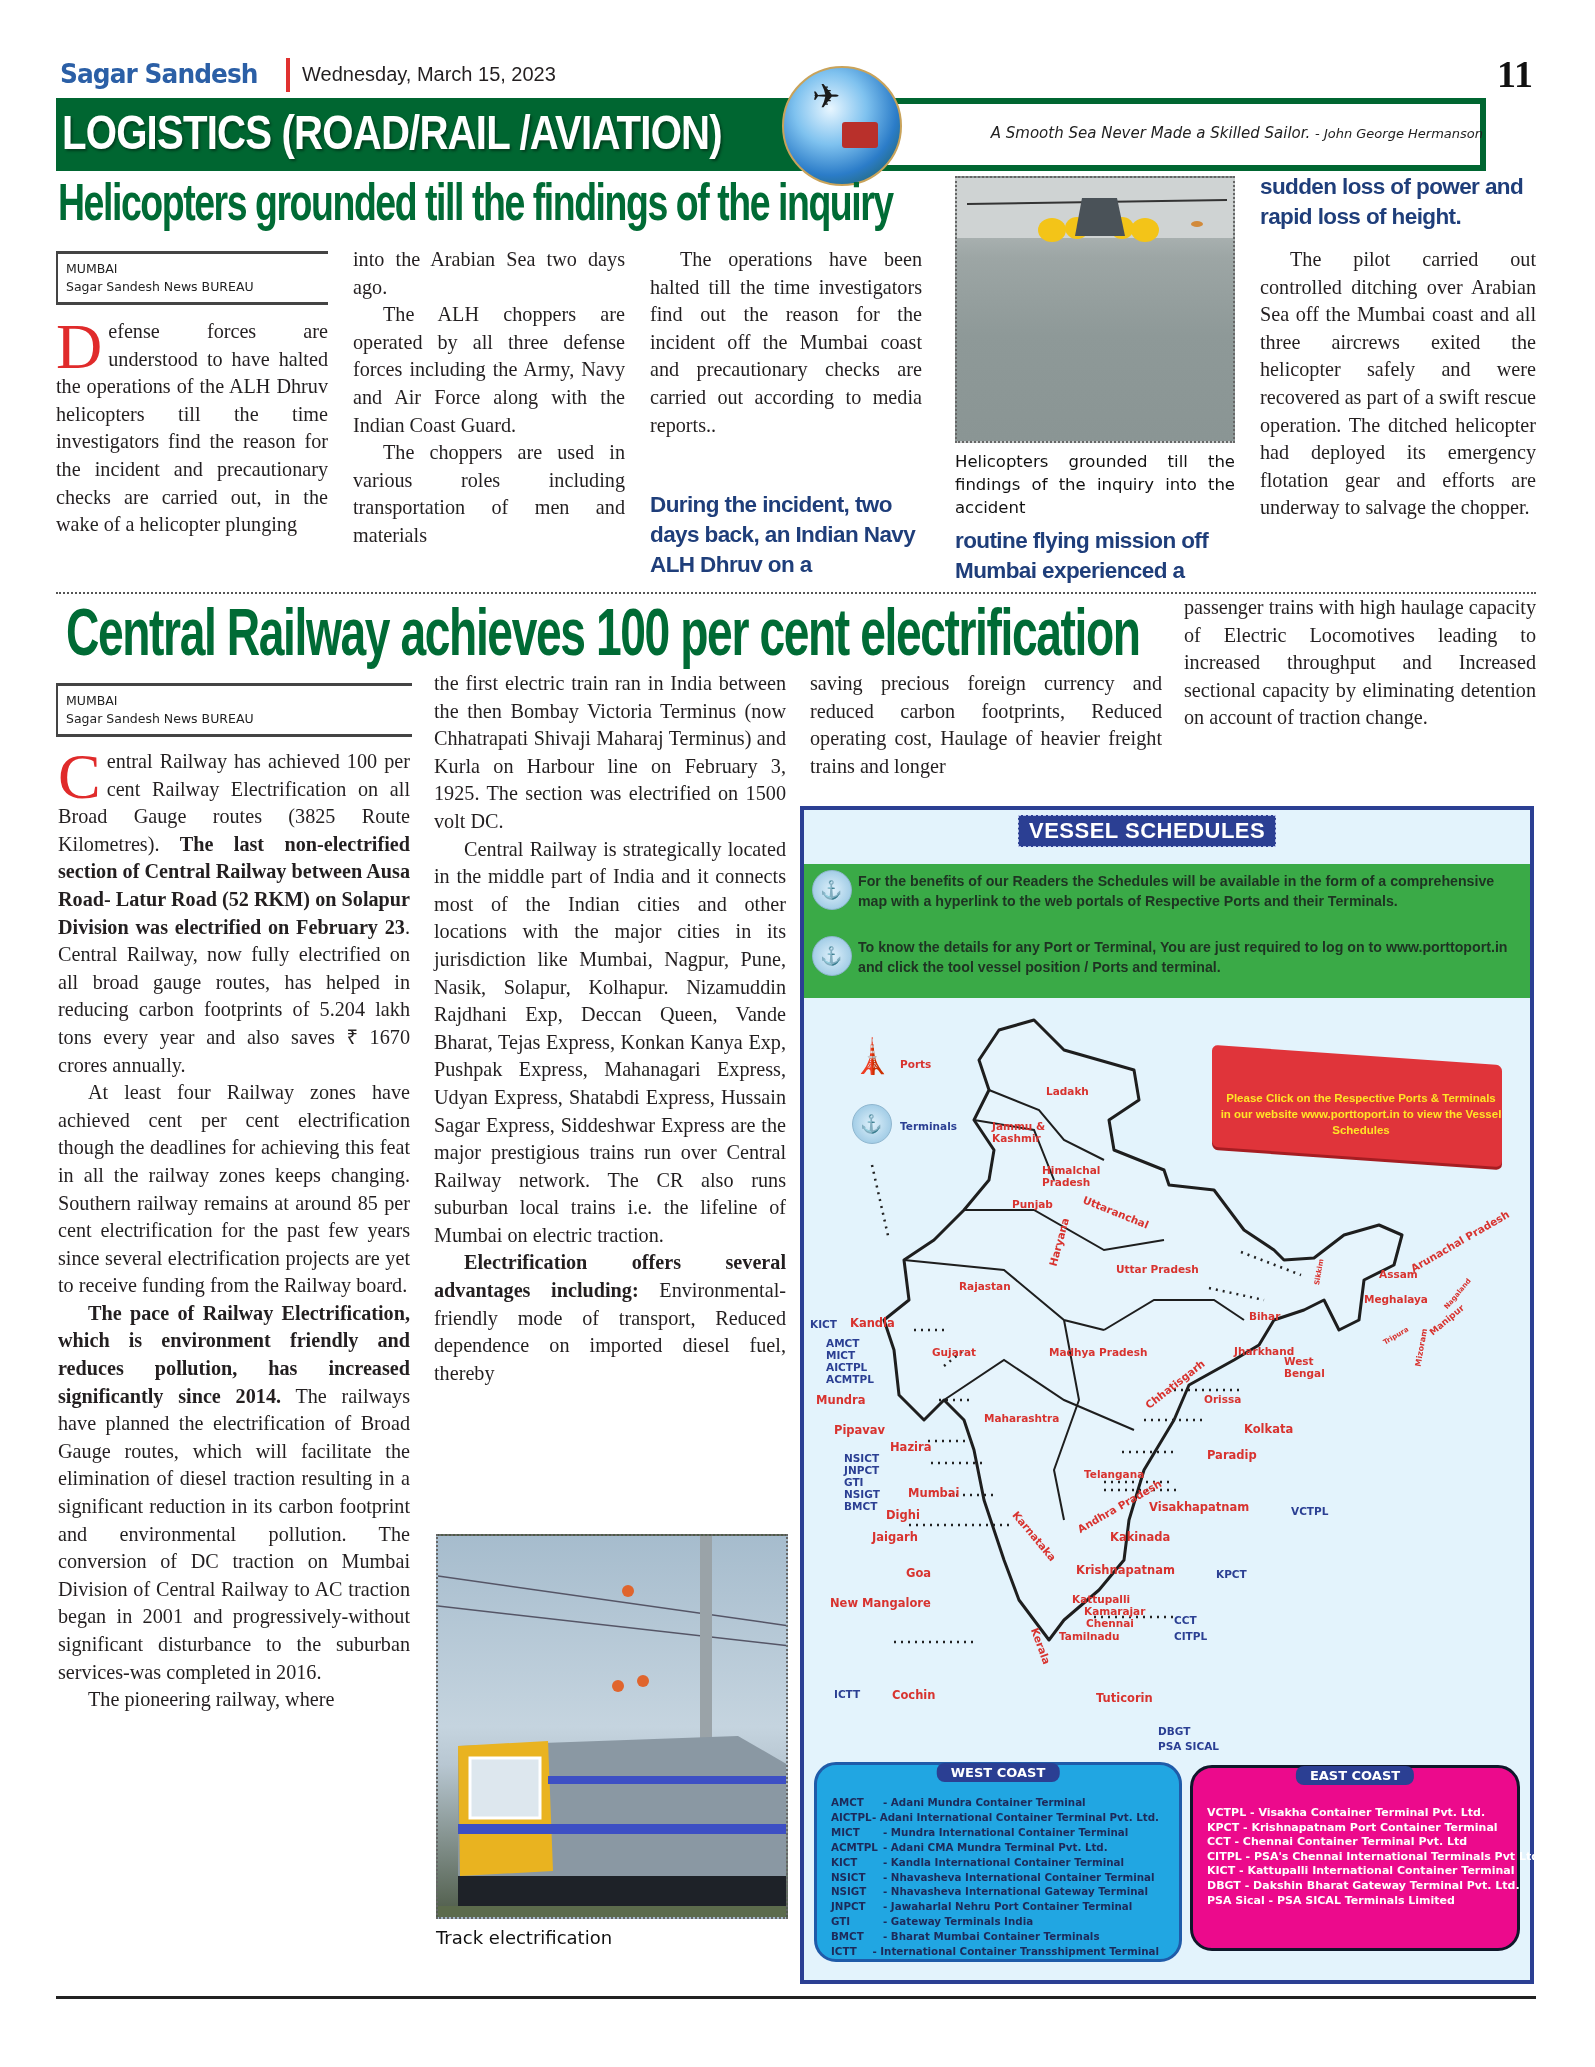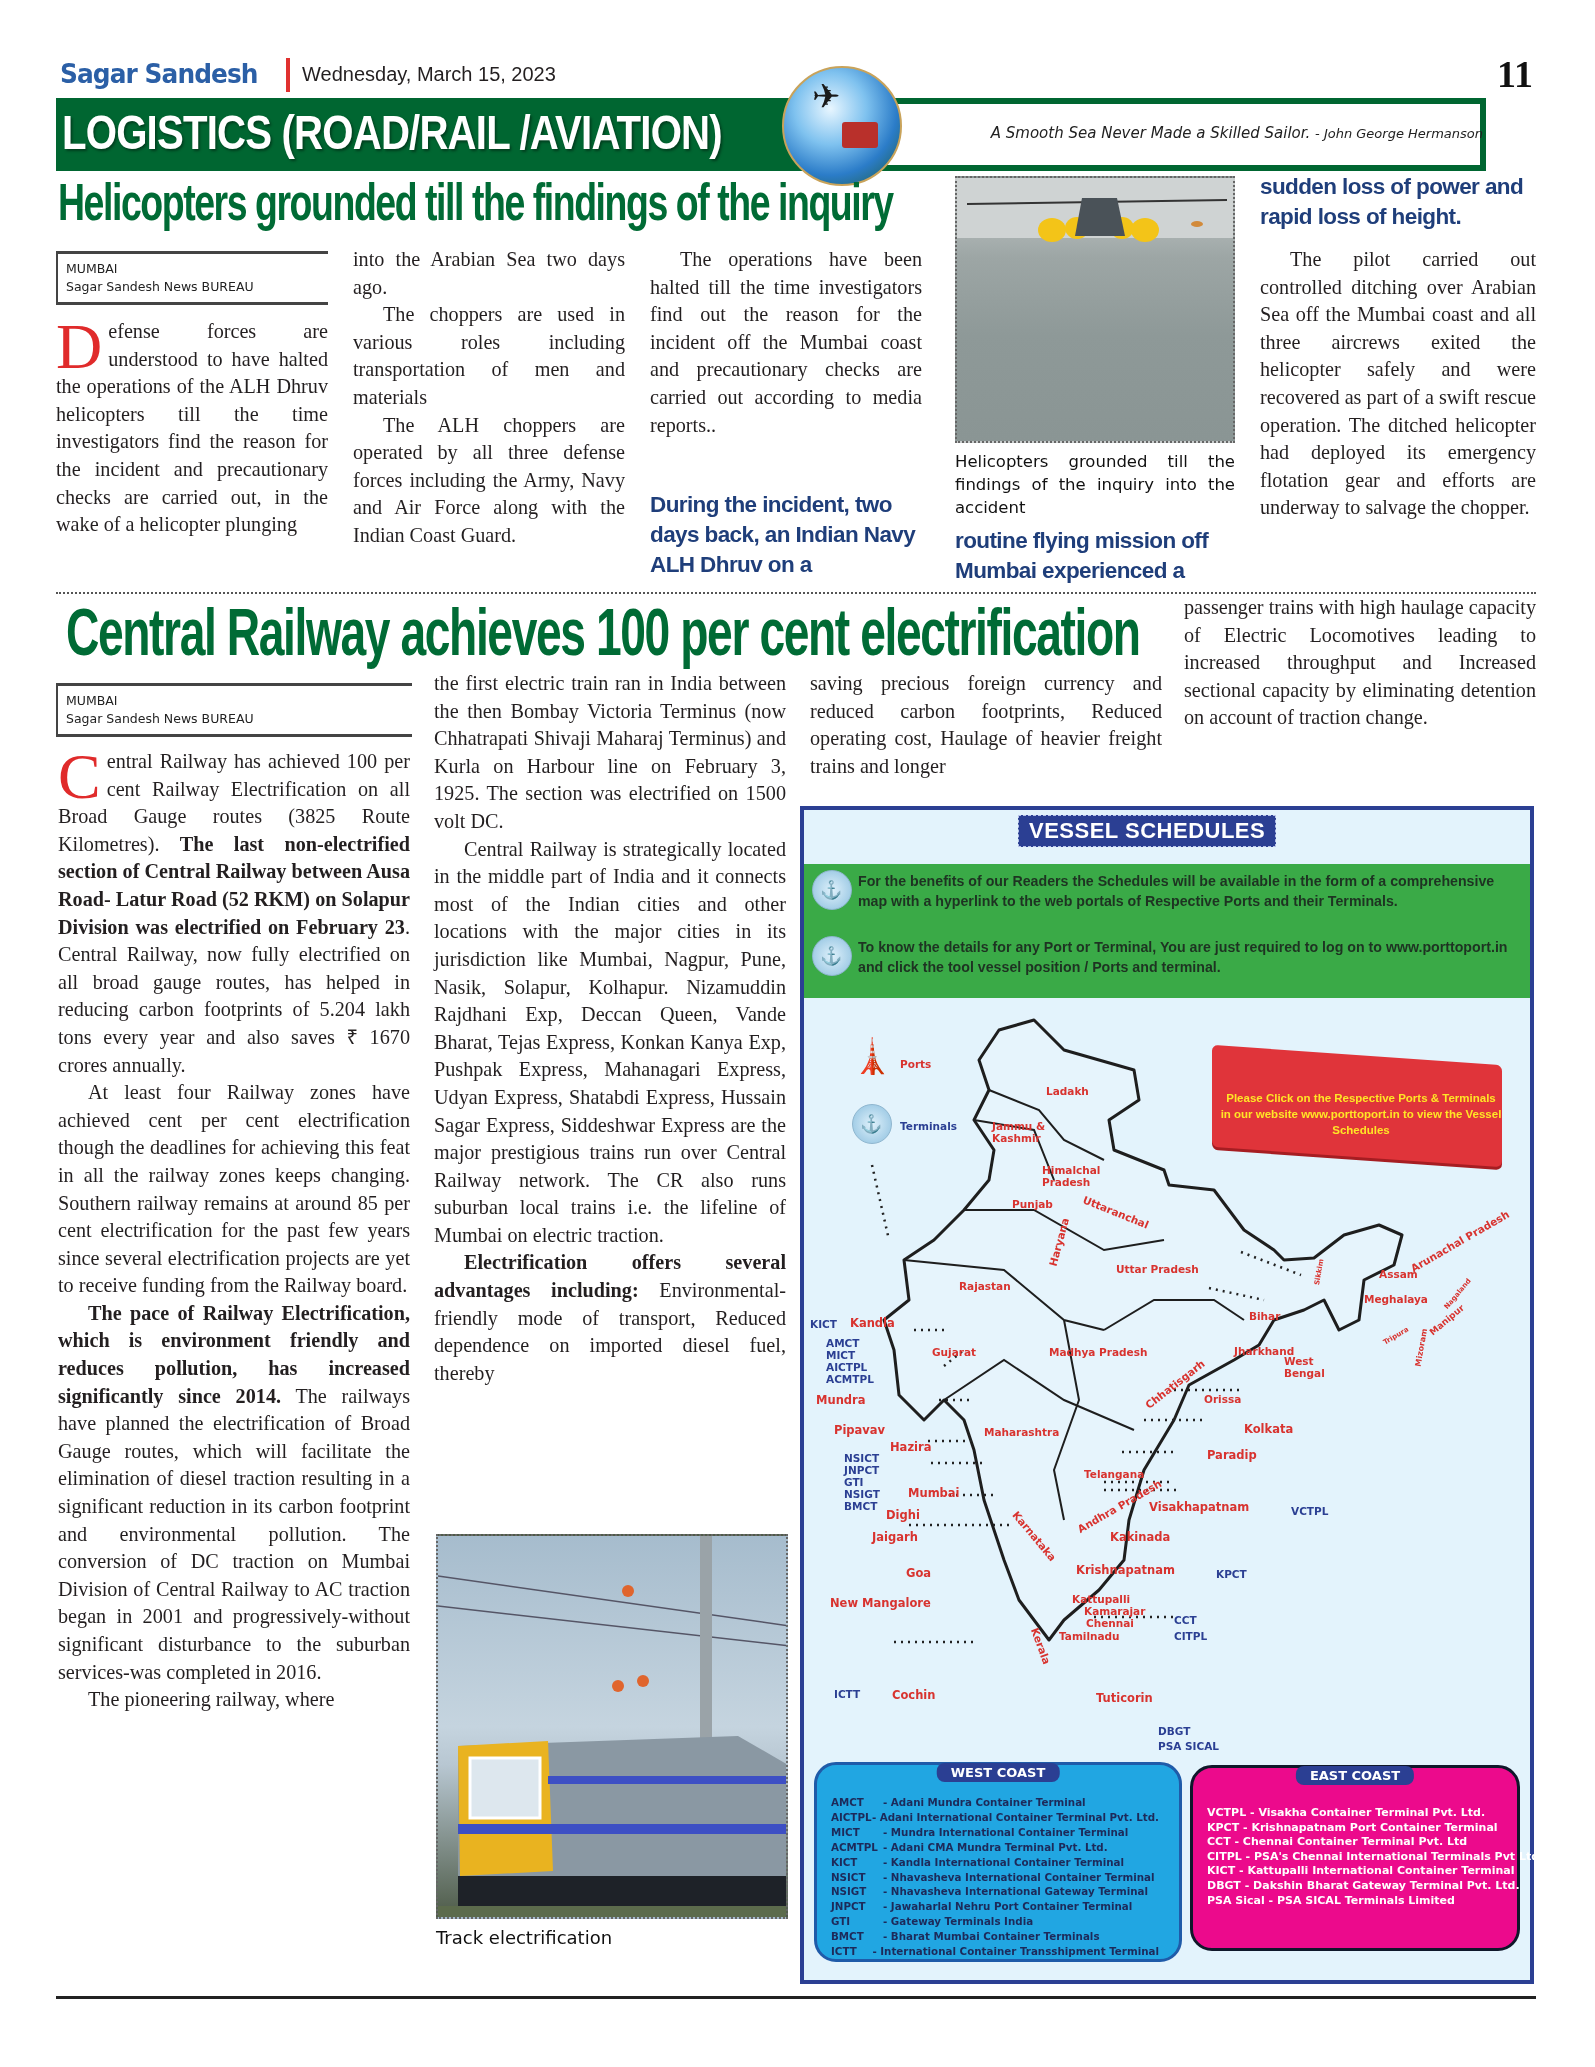--- a/index.html
+++ b/index.html
@@ -95,22 +95,22 @@
   <div>MUMBAI</div>
   <div>Sagar Sandesh News BUREAU</div>
 </div>
 
 <div class="abs col" style="left:56px; top:318px; width:272px;">
   <p class="noindent"><span class="dropcap">D</span><span>efense forces are understood to have halted the operations of the ALH Dhruv helicopters till the time investigators find the reason for the incident and precautionary checks are carried out, in the wake of a helicopter plunging</span></p>
 </div>
 
 <div class="abs col" style="left:353px; top:246px; width:272px;">
   <p class="noindent">into the Arabian Sea two days ago.</p>
+  <p>The ALH choppers are operated by all three defense forces including the Army, Navy and Air Force along with the Indian Coast Guard.</p>
   <p>The choppers are used in various roles including transportation of men and materials</p>
-  <p>The ALH choppers are operated by all three defense forces including the Army, Navy and Air Force along with the Indian Coast Guard.</p>
 </div>
 
 <div class="abs col" style="left:650px; top:246px; width:272px;">
   <p>The operations have been halted till the time investigators find out the reason for the incident off the Mumbai coast and precautionary checks are carried out according to media reports..</p>
 </div>
 <div class="abs pullquote" style="left:650px; top:490px; width:272px;">During the incident, two days back, an Indian Navy ALH Dhruv on a</div>
 
 <div class="abs photo heli-photo">
   <svg width="280" height="267" viewBox="0 0 280 267">
     <rect x="0" y="0" width="280" height="60" fill="#cfd3d3"></rect>
@@ -227,21 +227,21 @@
   <div class="mlabel" style="left:230px; top:236px; transform:rotate(-75deg);">Haryana</div>
   <div class="mlabel" style="left:155px; top:280px;">Rajastan</div>
   <div class="mlabel" style="left:300px; top:263px;margin-left:12px;">Uttar Pradesh</div>
   <div class="mlabel" style="left:128px; top:346px;">Gujarat</div>
   <div class="mlabel" style="left:245px; top:346px;">Madhya Pradesh</div>
   <div class="mlabel" style="left:445px; top:310px;">Bihar</div>
   <div class="mlabel" style="left:430px; top:345px;">Jharkhand</div>
   <div class="mlabel" style="left:480px; top:355px; width:40px; white-space:normal; line-height:12px;">West Bengal</div>
   <div class="mlabel" style="left:335px; top:378px; transform:rotate(-38deg);">Chhatisgarh</div>
   <div class="mlabel" style="left:400px; top:393px;">Orissa</div>
-  <div class="mlabel" style="left:180px; top:426px;">Maharashtra</div>
+  <div class="mlabel" style="left:180px; top:412px;">Maharashtra</div>
   <div class="mlabel" style="left:280px; top:468px;">Telangana</div>
   <div class="mlabel" style="left:268px; top:500px; transform:rotate(-30deg);">Andhra Pradesh</div>
   <div class="mlabel" style="left:200px; top:530px; transform:rotate(50deg);">Karnataka</div>
   <div class="mlabel" style="left:218px; top:640px; transform:rotate(70deg);">Kerala</div>
   <div class="mlabel" style="left:255px; top:630px;">Tamilnadu</div>
   <div class="mlabel" style="left:502px; top:268px; font-size:7px; transform:rotate(-80deg);">Sikkim</div>
   <div class="mlabel" style="left:575px; top:268px;">Assam</div>
   <div class="mlabel" style="left:600px; top:235px; transform:rotate(-30deg);">Arunachal Pradesh</div>
   <div class="mlabel" style="left:560px; top:293px;">Meghalaya</div>
   <div class="mlabel" style="left:635px; top:290px; font-size:7px; transform:rotate(-50deg);">Nagaland</div>

